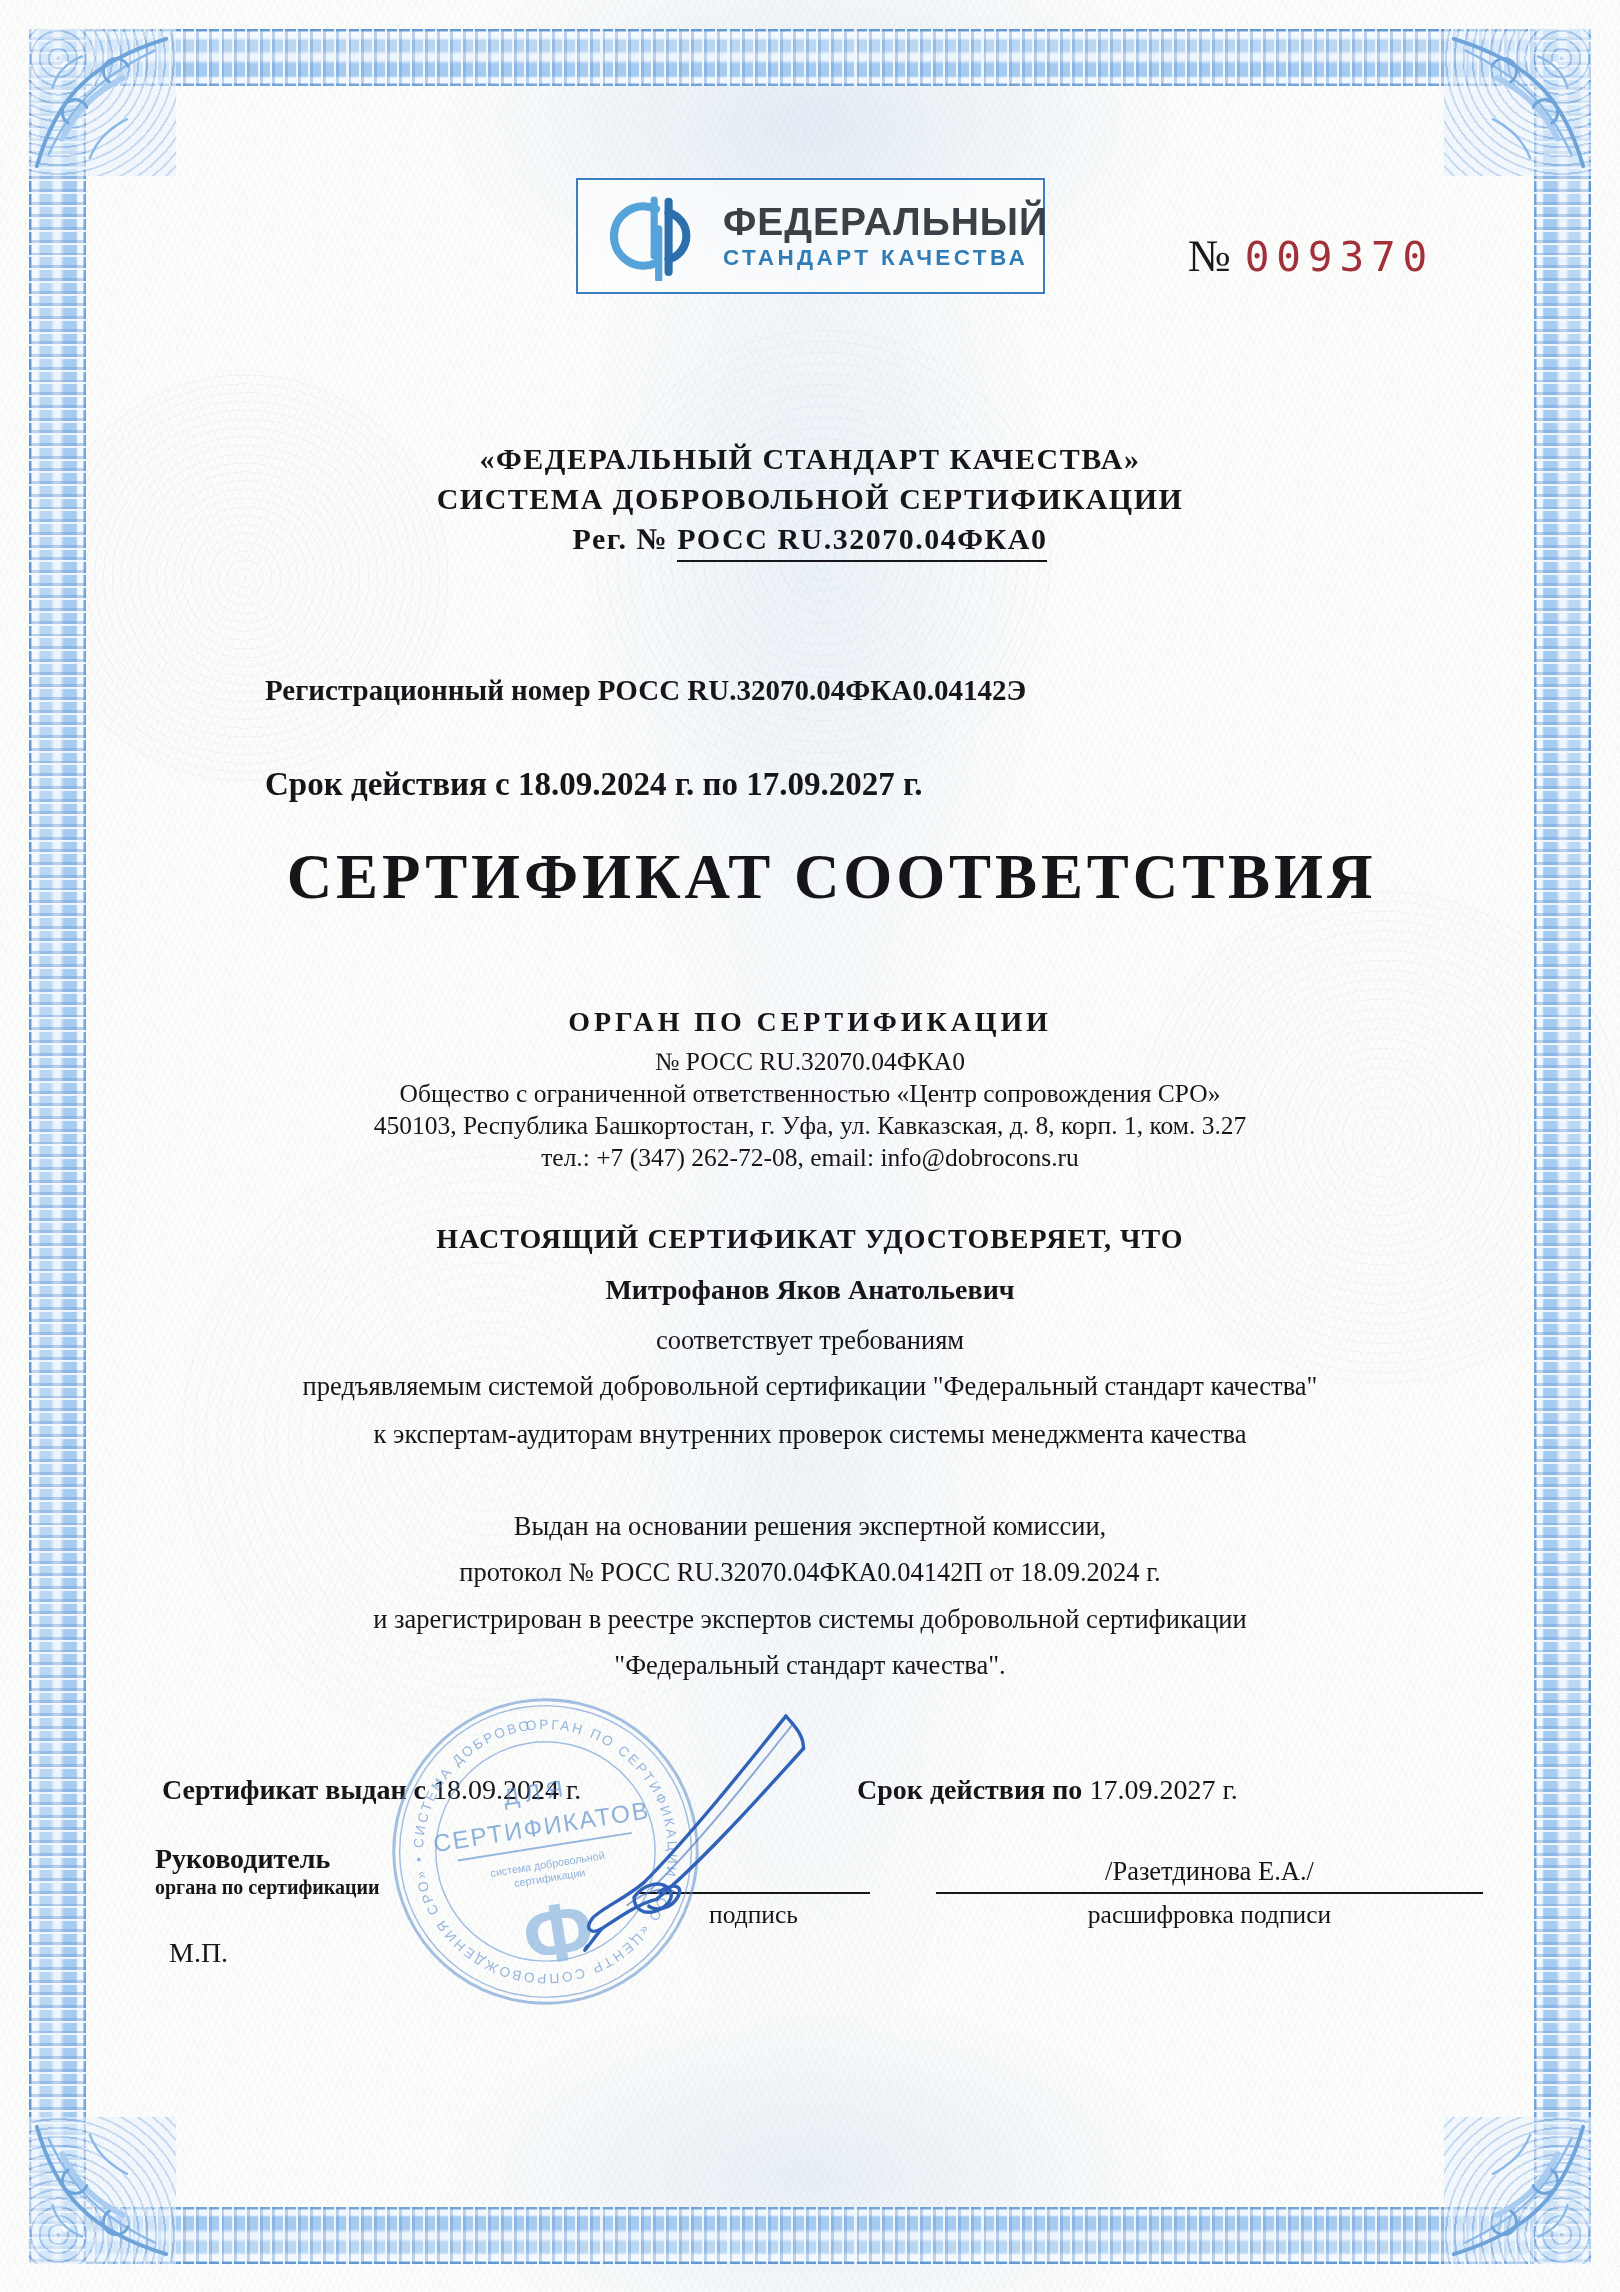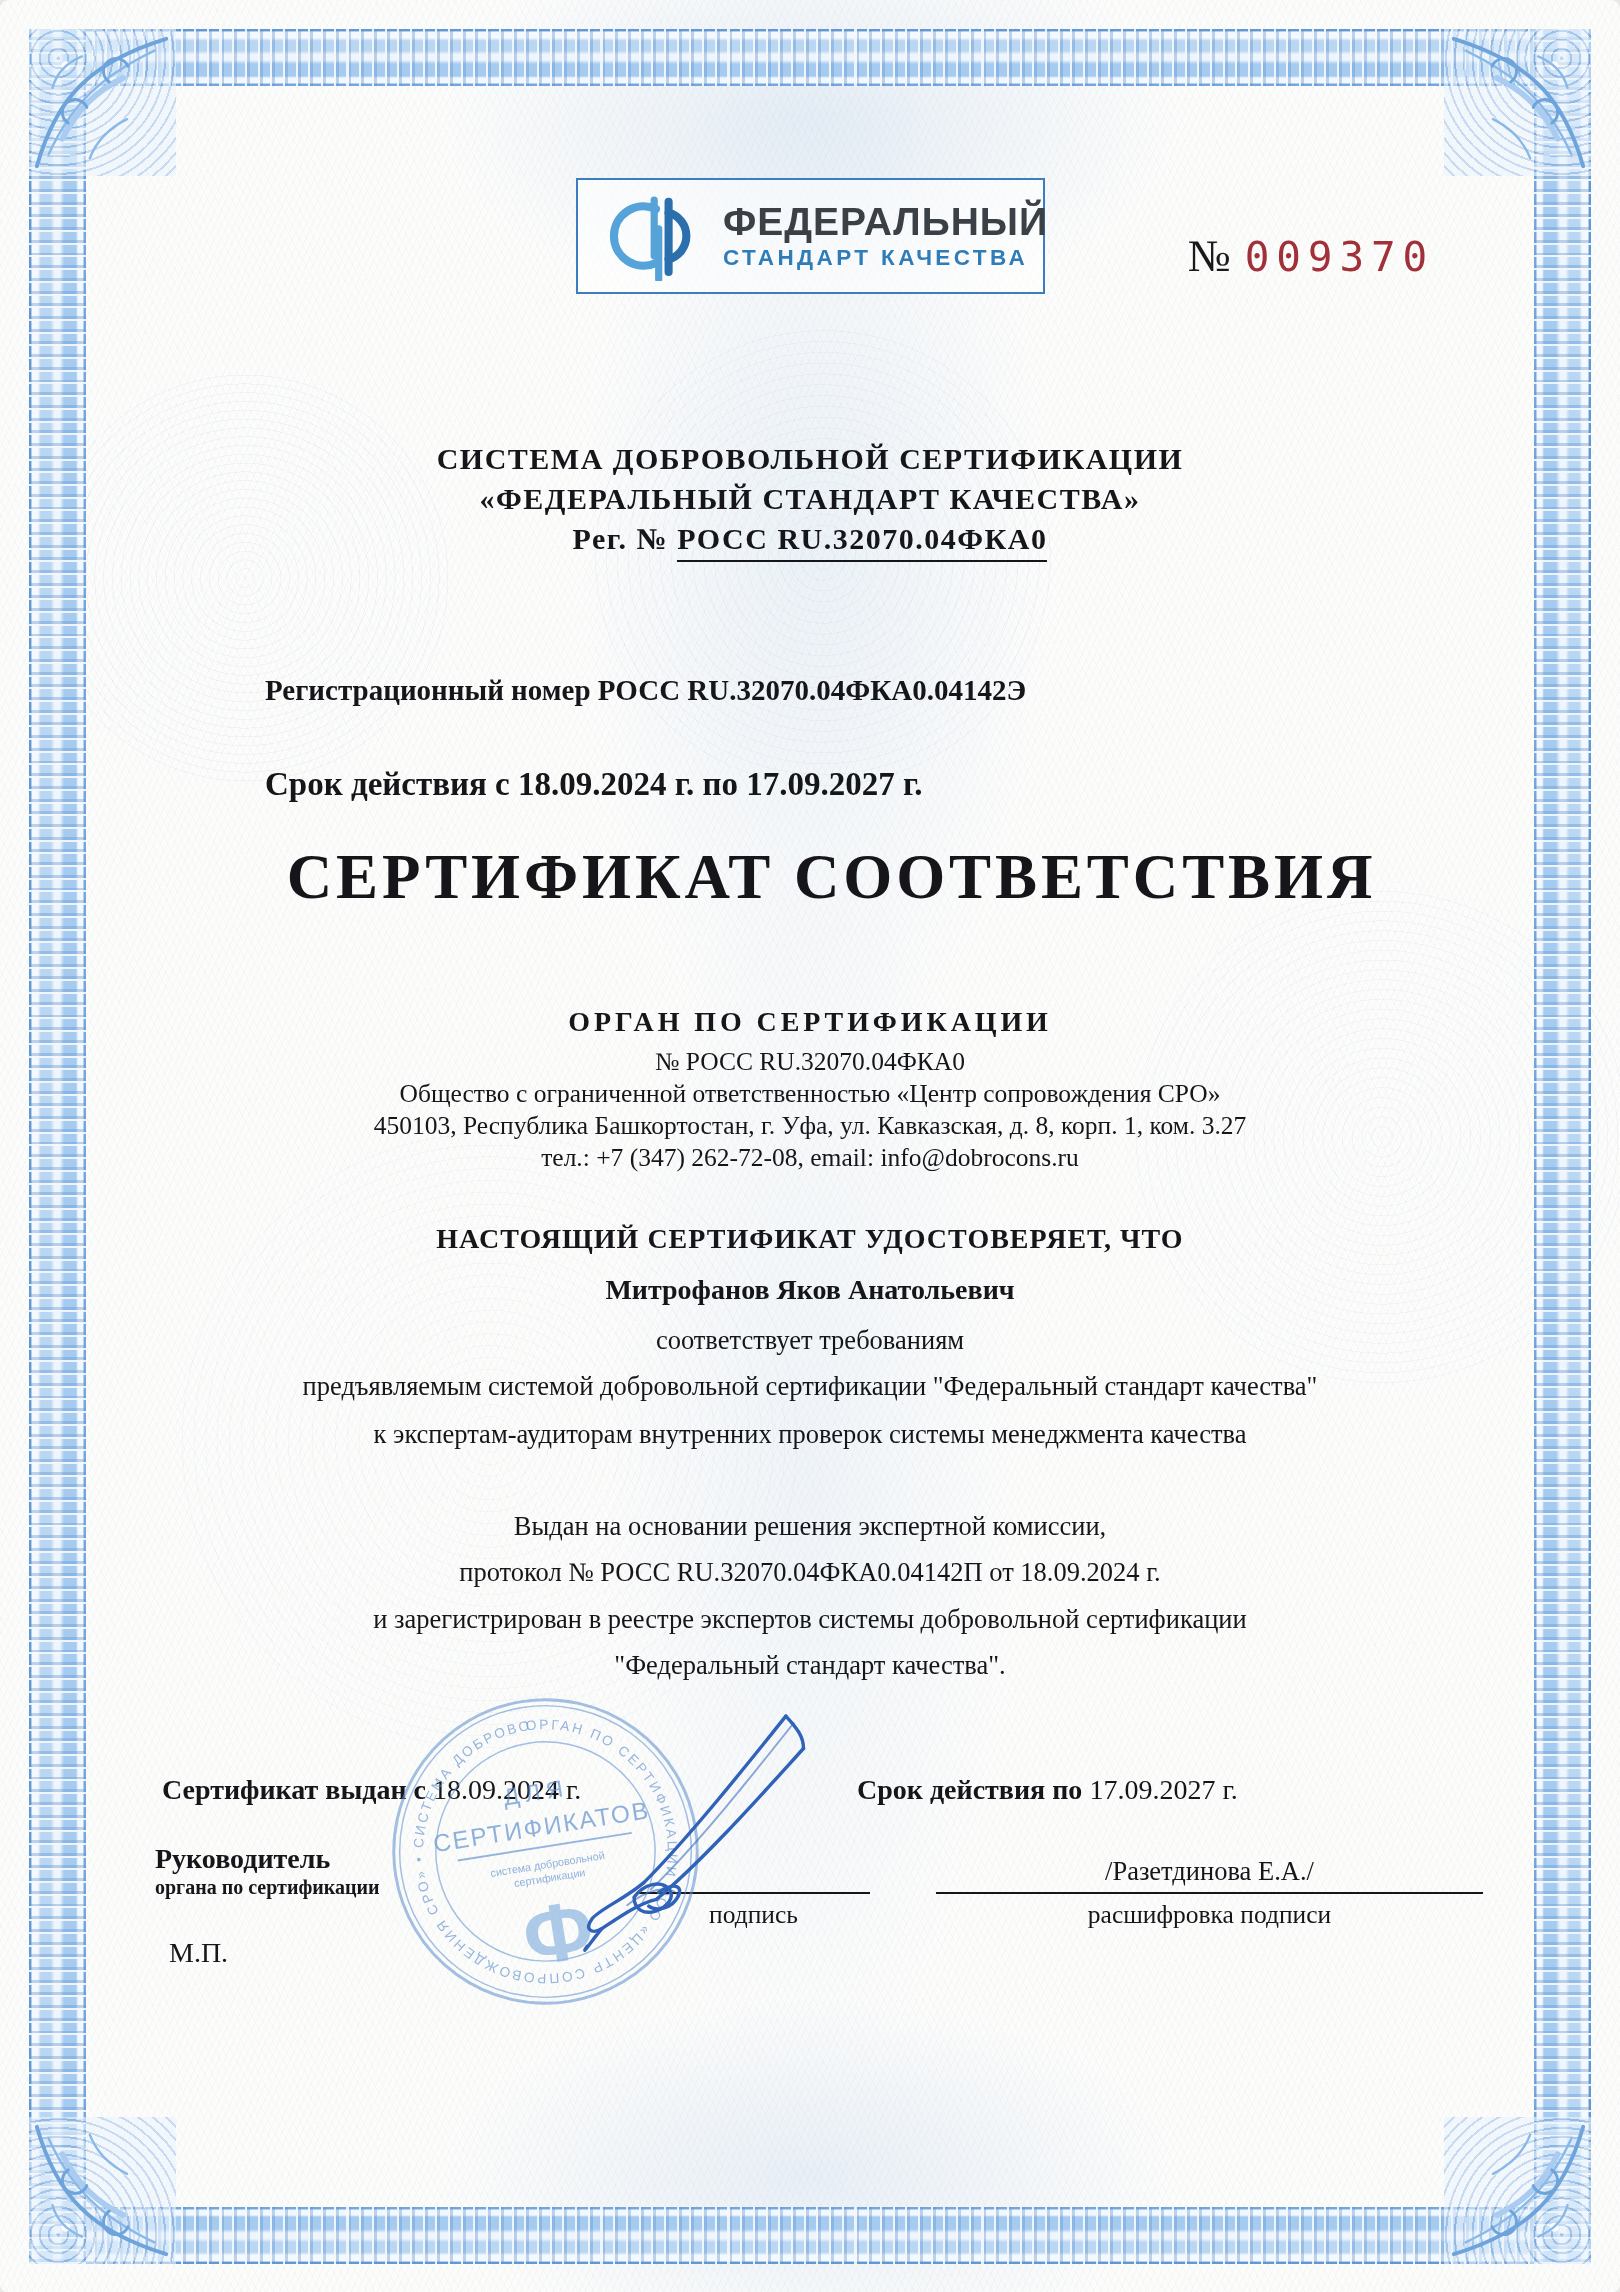--- a/index.html
+++ b/index.html
@@ -1,19 +1,19 @@
 <!DOCTYPE html>
 <html><head>
 <meta charset="utf-8">
 <style>
   html,body { margin:0; padding:0; background:#e8e8e6; }
   .page {
     position:relative; width:1620px; height:2293px; margin:0 auto;
     background:#fcfcfb; overflow:hidden;
-    font-family:"Liberation Serif", serif; color:#15151a;border-radius:9px;
+    font-family:"Liberation Serif", serif; color:#15151a;
   }
   
   .texture {
     position:absolute; inset:0; z-index:1; pointer-events:none;
     background:
       repeating-linear-gradient(115deg, rgba(130,150,175,.055) 0 1px, transparent 1px 5.9px),
       repeating-linear-gradient(62deg, rgba(130,150,175,.045) 0 1px, transparent 1px 6.9px);
   }
   .sheen {
     position:absolute; inset:0; z-index:1; pointer-events:none;
@@ -190,22 +190,22 @@
       <div class="logo-sub">СТАНДАРТ КАЧЕСТВА</div>
     </div>
   </div>
 
   <div class="abs cert-no">
     <span class="sym">№</span>
     <span class="digits">009370</span>
   </div>
 
   <div class="abs ctr sys">
+    <div>«ФЕДЕРАЛЬНЫЙ СТАНДАРТ КАЧЕСТВА»</div>
     <div>СИСТЕМА ДОБРОВОЛЬНОЙ СЕРТИФИКАЦИИ</div>
-    <div>«ФЕДЕРАЛЬНЫЙ СТАНДАРТ КАЧЕСТВА»</div>
     <div><span>Рег. № </span><span class="u">РОСС RU.32070.04ФКА0</span></div>
   </div>
 
   <div class="abs regline">Регистрационный номер РОСС RU.32070.04ФКА0.04142Э</div>
   <div class="abs valline">Срок действия с 18.09.2024 г. по 17.09.2027 г.</div>
 
   <div class="abs ctr title">СЕРТИФИКАТ СООТВЕТСТВИЯ</div>
 
   <div class="abs ctr org">
     <div class="h1">ОРГАН ПО СЕРТИФИКАЦИИ</div>

